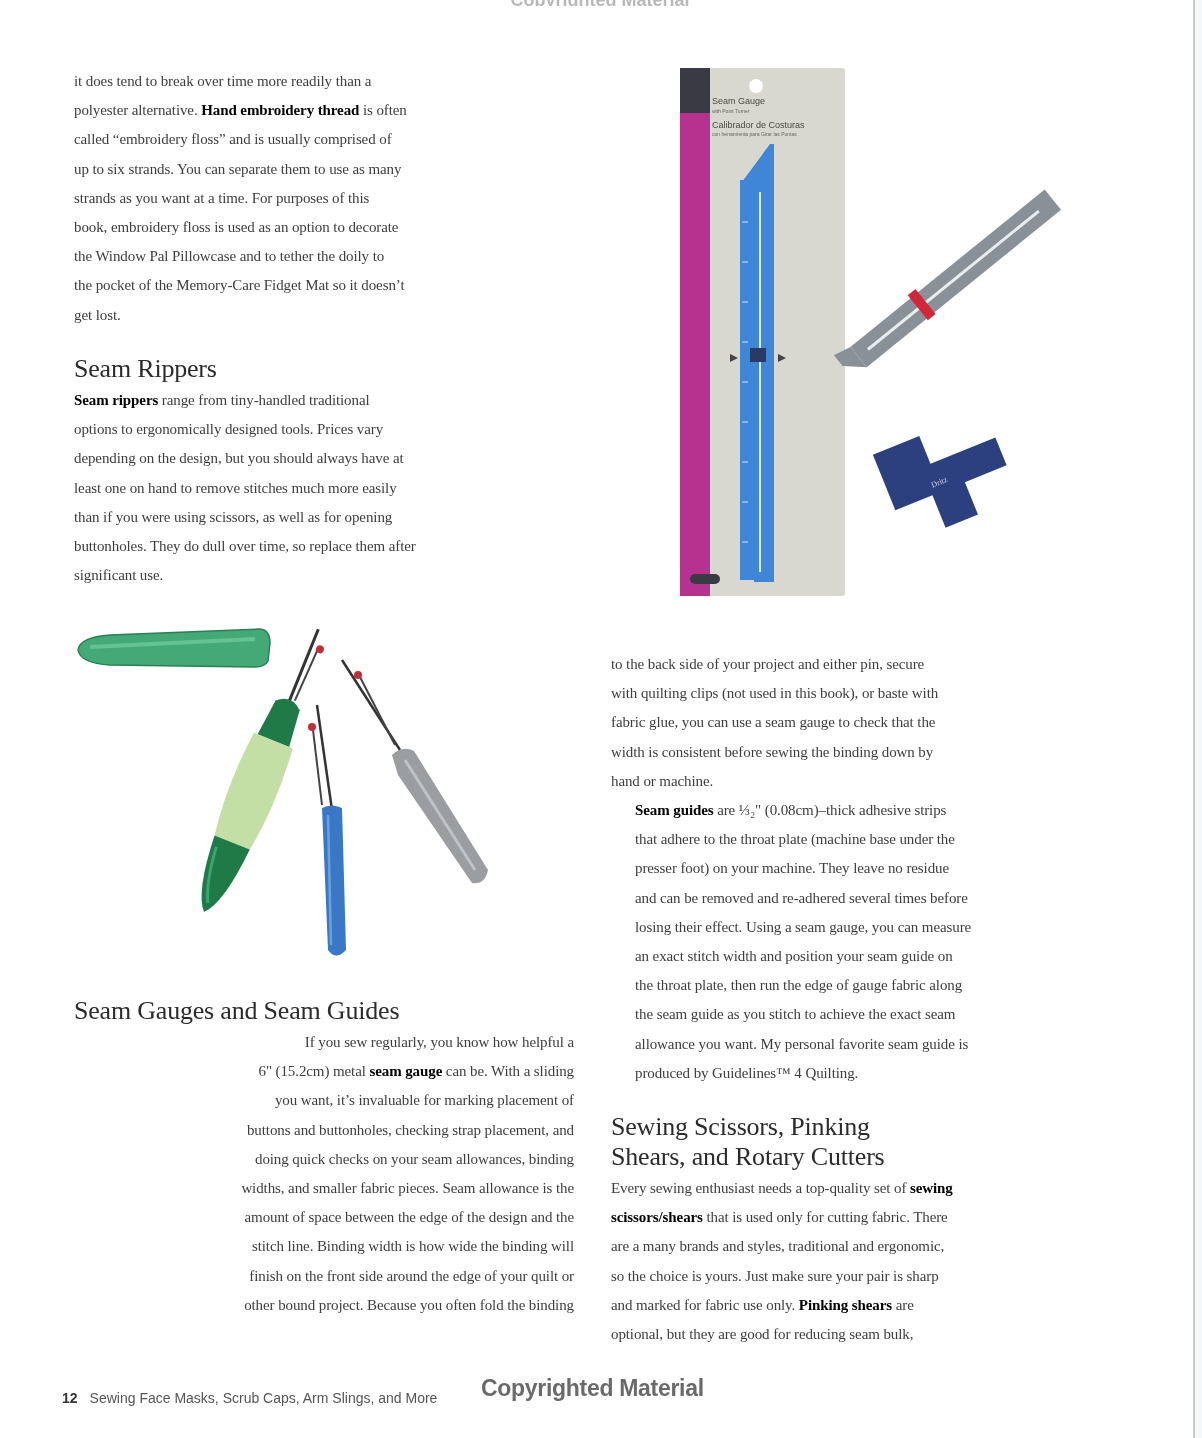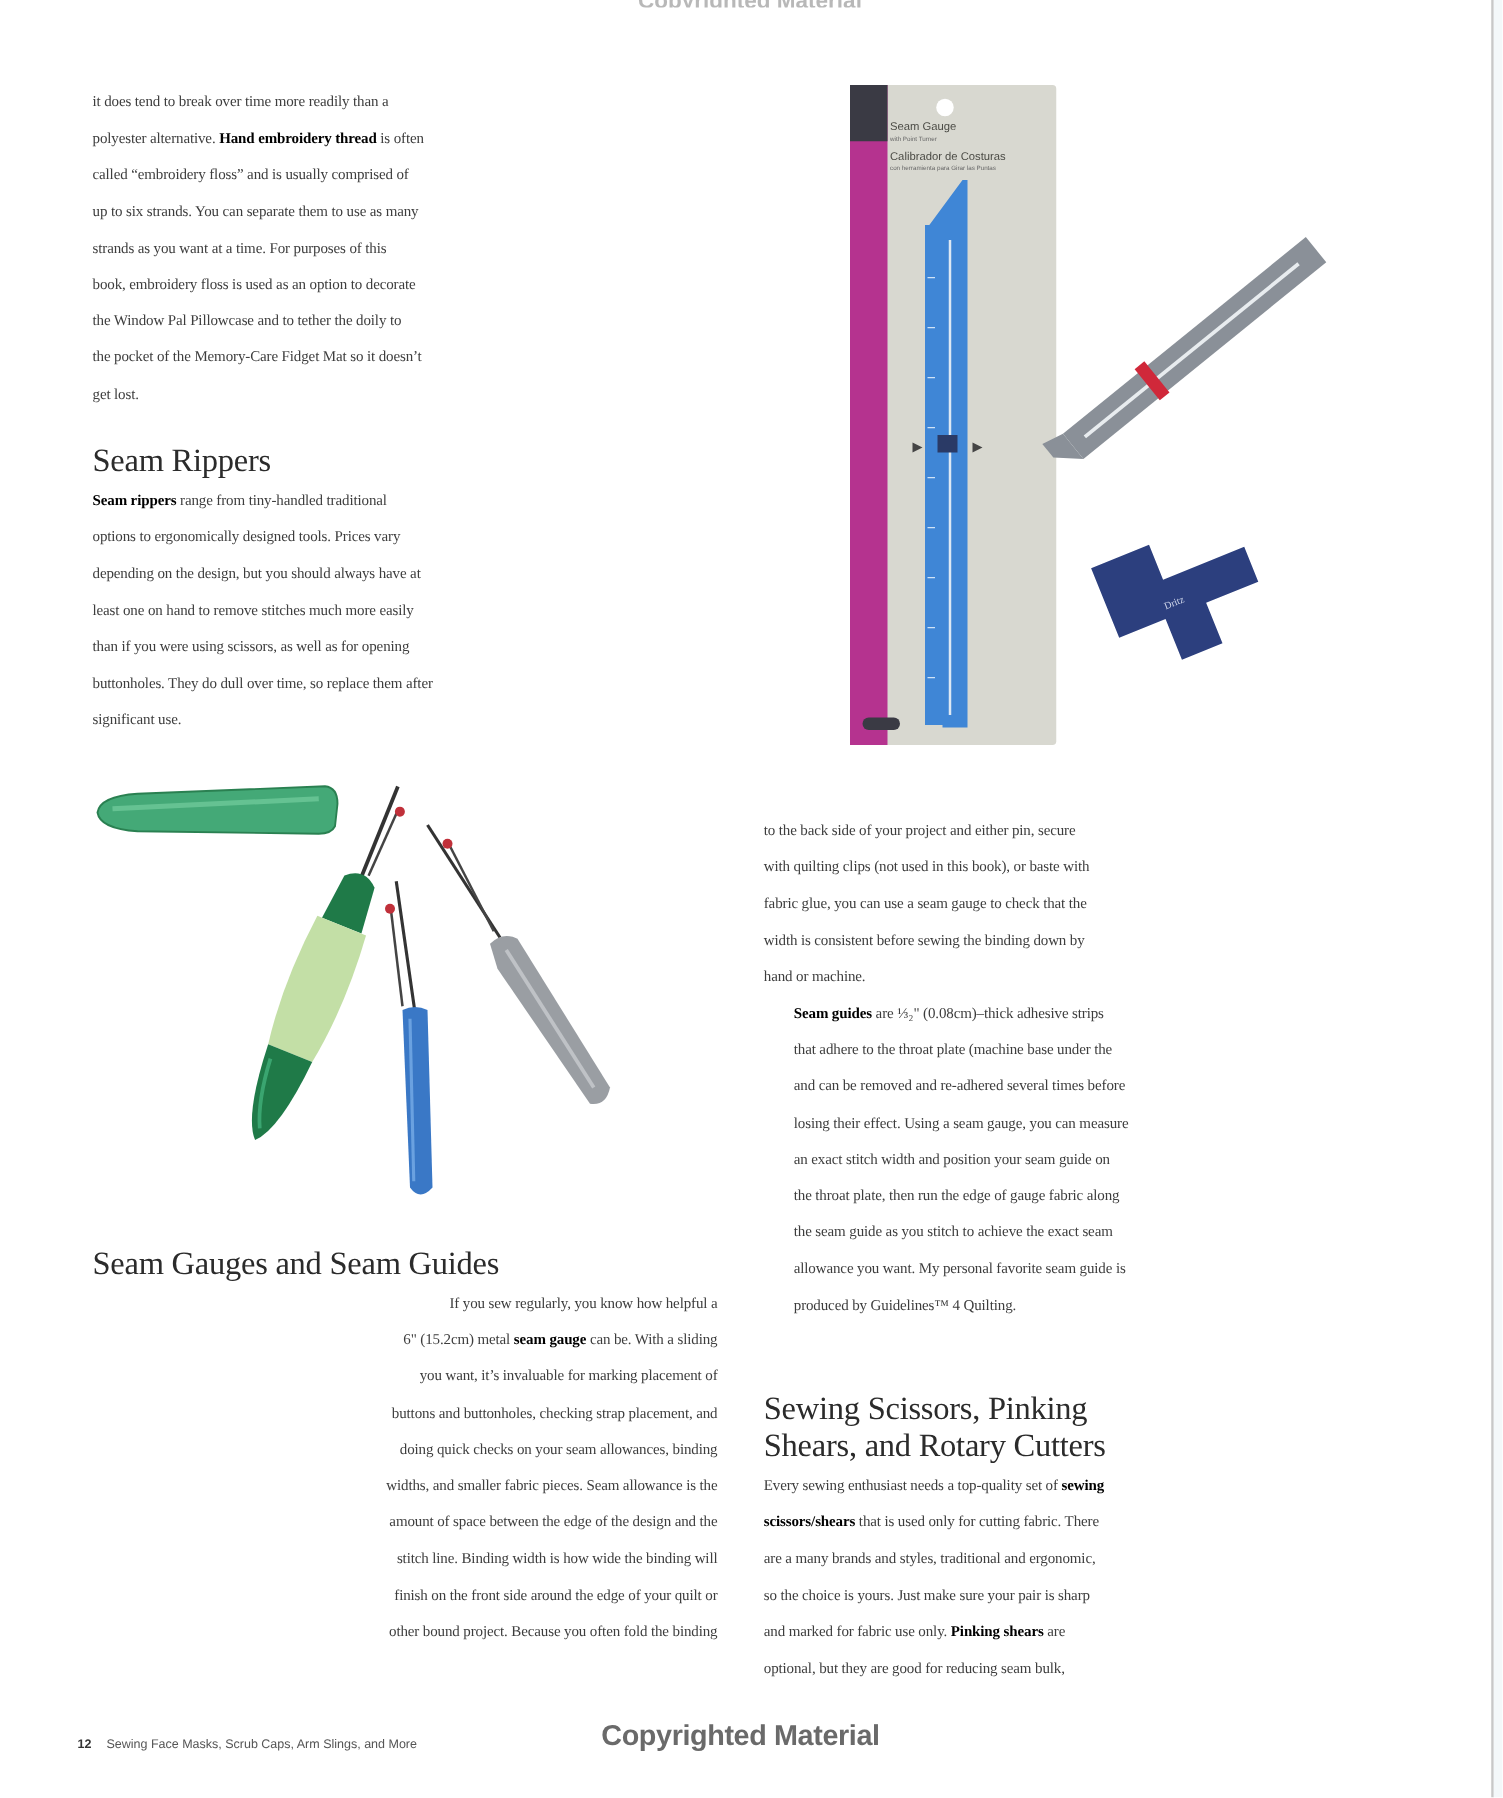--- a/index.html
+++ b/index.html
@@ -17,39 +17,39 @@
     position: absolute; top: 0; left: 1195px; width: 7px; height: 1438px;
     background: #f4f8fa;
   }
   .top-watermark {
     position: absolute; top: -10px; left: 480px; width: 240px; height: 16px;
     font-family: "Liberation Sans", sans-serif; font-size: 18px; font-weight: bold;
     color: #8a8a8a; text-align: center; opacity: 0.6; overflow: hidden;
   }
   .col { position: absolute; }
   .para {
-    font-size: 12px; line-height: 29.2px; margin: 0; color: #3d3d3d;
+    font-size: 15px; line-height: 29.2px; margin: 0; color: #3d3d3d;
     letter-spacing: -0.1px;
   }
   .para b { color: #000000; font-weight: bold; }
   .indent { text-indent: 24px; }
   h2.heading {
     font-family: "Liberation Serif", "DejaVu Serif", serif;
     font-size: 26px; line-height: 30px; font-weight: normal; color: #2b2b2b;
     margin: 0; letter-spacing: -0.2px;
   }
   .line { display: block; white-space: nowrap; }
 
   
   .fig { position: absolute; }
   svg { display: block; }
 
   .footer {
     position: absolute; left: 62px; top: 1390px;
-    font-family: "Liberation Sans", sans-serif; font-size: 10px; color: #555;
+    font-family: "Liberation Sans", sans-serif; font-size: 14px; color: #555;
     white-space: nowrap;
   }
   .footer .pg { font-weight: bold; color: #333; margin-right: 12px; }
   .copyright {
     position: absolute; left: 481px; top: 1375px;
     font-family: "Liberation Sans", sans-serif; font-size: 23px; font-weight: bold;
     color: #6a6a6a; white-space: nowrap; letter-spacing: -0.3px;
   }
 </style>
 </head>
@@ -181,20 +181,21 @@
   <p class="para">
       <span class="line">to the back side of your project and either pin, secure</span>
       <span class="line">with quilting clips (not used in this book), or baste with</span>
       <span class="line">fabric glue, you can use a seam gauge to check that the</span>
       <span class="line">width is consistent before sewing the binding down by</span>
       <span class="line">hand or machine.</span>
     </p>
   <p class="para indent">
       <span class="line"><b>Seam guides</b> are ⅓₂" (0.08cm)–thick adhesive strips</span>
       <span class="line">that adhere to the throat plate (machine base under the</span>
+      <span class="line">presser foot) on your machine. They leave no residue</span>
       <span class="line">and can be removed and re-adhered several times before</span>
       <span class="line">losing their effect. Using a seam gauge, you can measure</span>
       <span class="line">an exact stitch width and position your seam guide on</span>
       <span class="line">the throat plate, then run the edge of gauge fabric along</span>
       <span class="line">the seam guide as you stitch to achieve the exact seam</span>
       <span class="line">allowance you want. My personal favorite seam guide is</span>
       <span class="line">produced by Guidelines™ 4 Quilting.</span>
     </p>
 </div>
 

